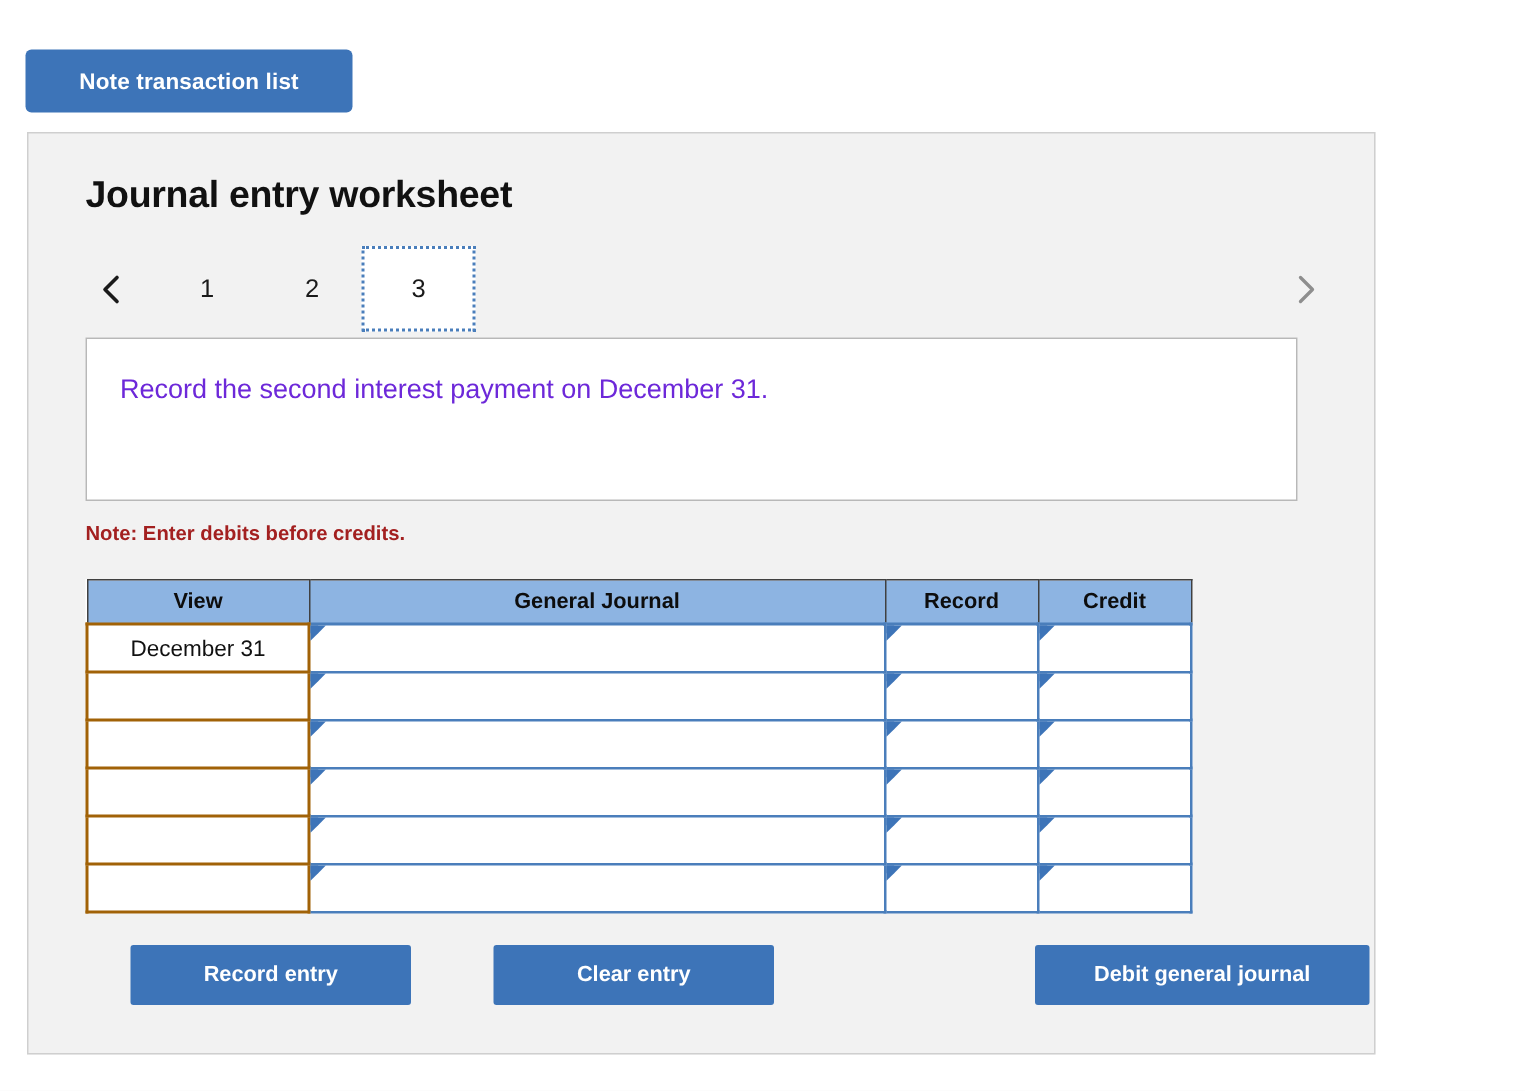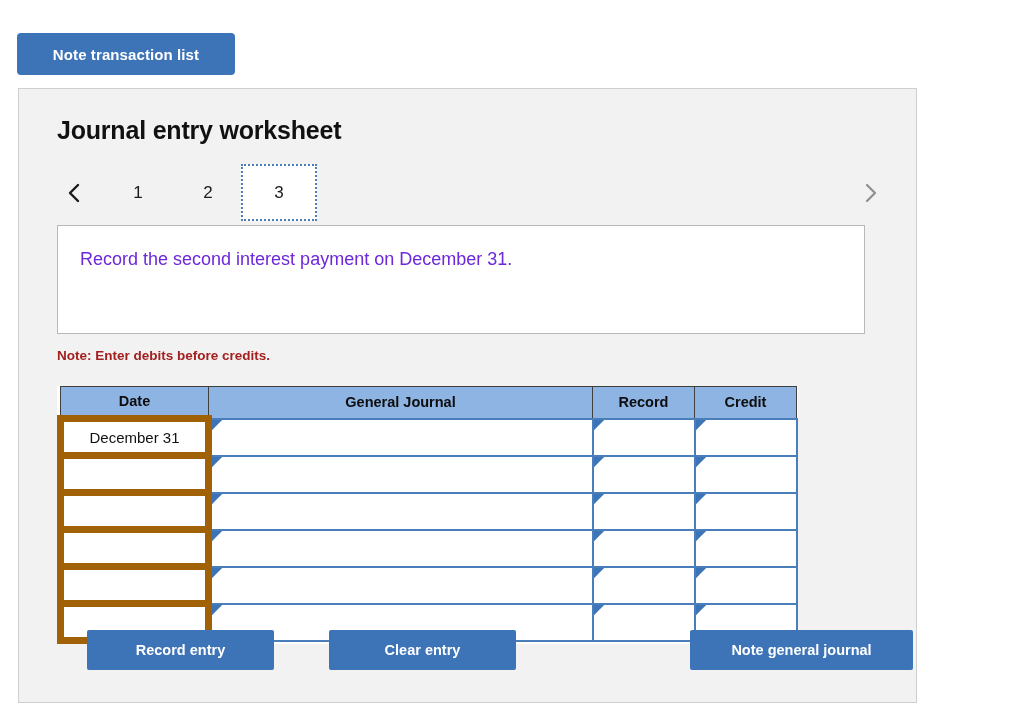--- a/index.html
+++ b/index.html
@@ -156,21 +156,21 @@
   .col-debit  { width: 102px; }
   .col-credit { width: 102px; }
 
   #journal-table td {
     padding: 0;
     height: 30px;
     background: #ffffff;
     vertical-align: middle;
   }
   td.date-cell {
-    border: 7px solid #a16207;
+    border: 2px solid #a16207;
     text-align: center;
     font-size: 15px;
     color: #111111;
   }
   td.input-cell {
     border: 2px solid #4a7ebb;
     position: relative;
   }
   td.input-cell::before {
     content: "";
@@ -262,21 +262,21 @@
 
   <table id="journal-table">
     <colgroup>
       <col class="col-date">
       <col class="col-gj">
       <col class="col-debit">
       <col class="col-credit">
     </colgroup>
     <thead>
       <tr>
-        <th>Date</th>
+        <th>View</th>
         <th>General Journal</th>
         <th>Record</th>
         <th>Credit</th>
       </tr>
     </thead>
     <tbody>
       <tr>
         <td class="date-cell">December 31</td>
         <td class="input-cell">
             <span class="cell-value"></span>
@@ -346,15 +346,15 @@
           </td>
         <td class="input-cell">
             <span class="cell-value"></span>
           </td>
       </tr>
     </tbody>
   </table>
 
   <button class="action-button" id="record-entry-button">Record entry</button>
   <button class="action-button" id="clear-entry-button">Clear entry</button>
-  <button class="action-button" id="view-general-journal-button">Note general journal</button>
+  <button class="action-button" id="view-general-journal-button">Debit general journal</button>
 
 </div>
 
 </body></html>

